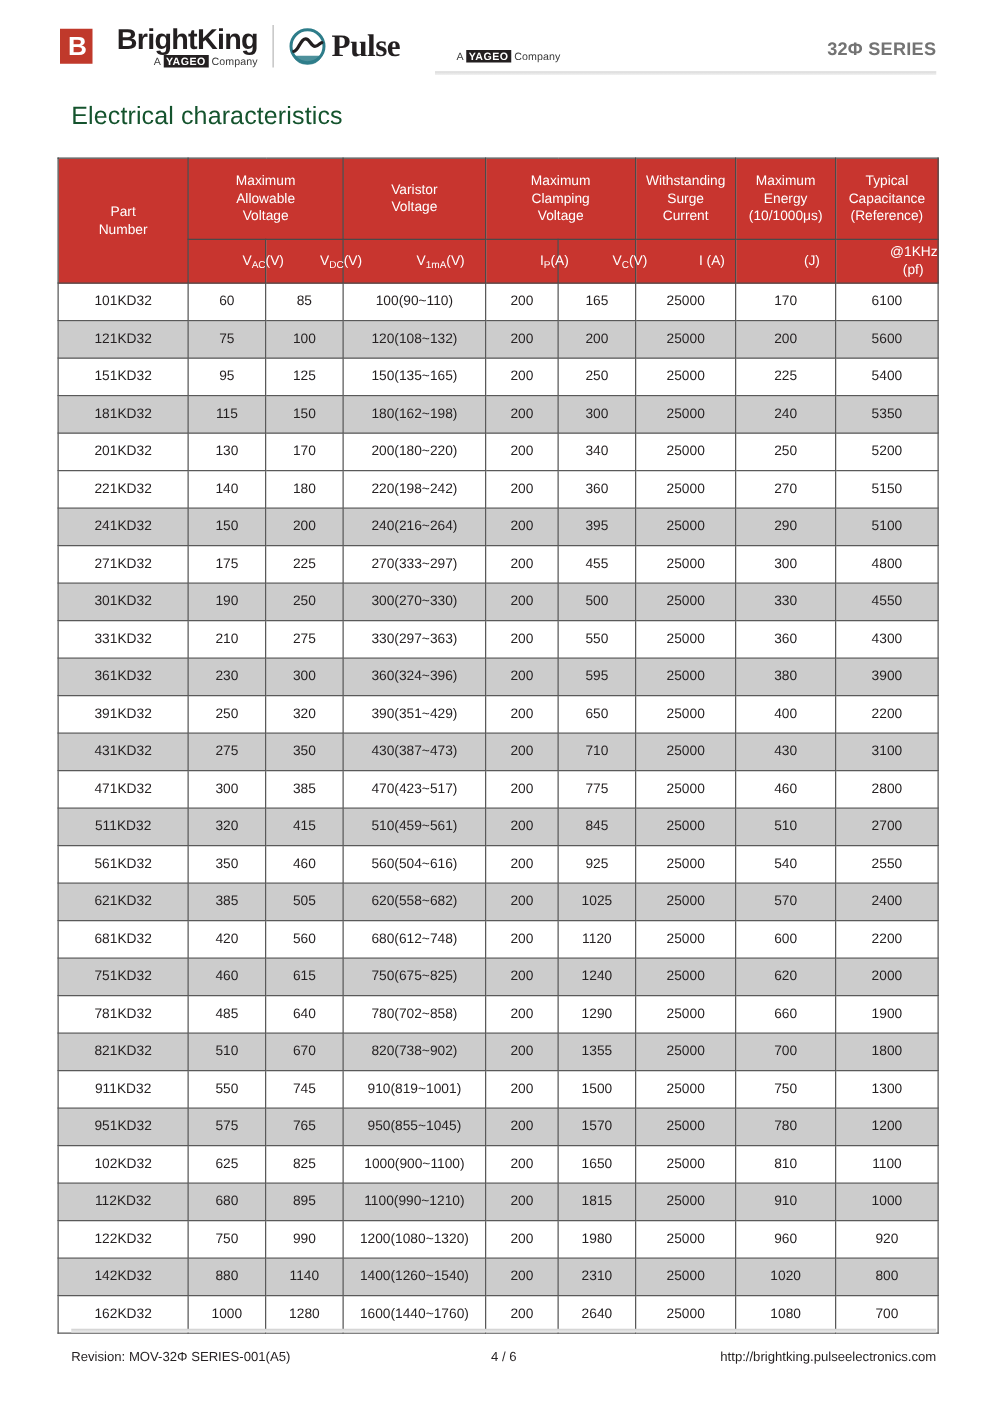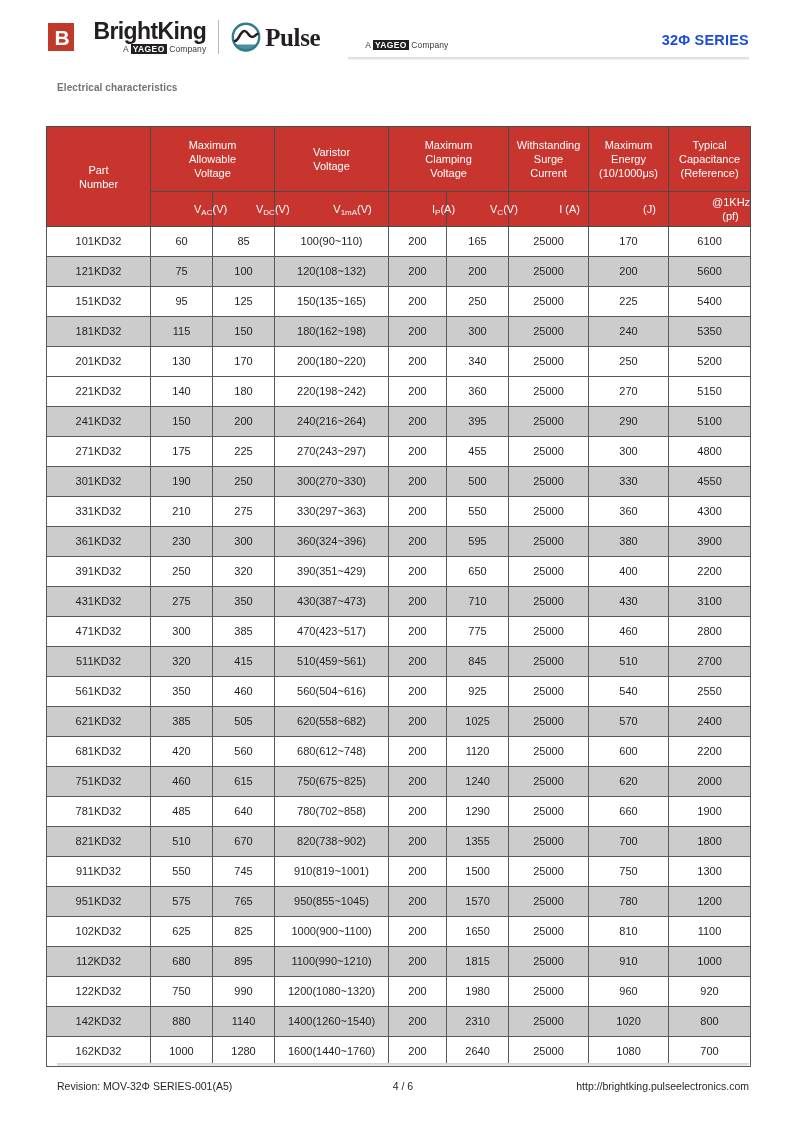--- a/index.html
+++ b/index.html
@@ -123,32 +123,32 @@
     top: 43px;
     height: 3px;
     background: linear-gradient(to bottom, #d8d8d8, #f2f2f2);
   }
   .series-label {
     position: absolute;
     right: 0;
     top: 18px;
     font-size: 14.5px;
     font-weight: bold;
-    color: #1d4ed8;
+    color: #737373;
     letter-spacing: 0.2px;
   }
 
   
   .section-title {
     position: absolute;
     left: 57px;
     top: 82px;
-    font-size: 10px;
-    font-weight: bold;
-    color: #737373;
+    font-size: 20px;
+    font-weight: normal;
+    color: #14532d;
     letter-spacing: 0.1px;
   }
 
   
   .table-wrap {
     position: absolute;
     left: 46px;
     top: 126px;
     width: 704px;
   }
@@ -422,21 +422,21 @@
             <td>200</td>
             <td>395</td>
             <td>25000</td>
             <td>290</td>
             <td>5100</td>
           </tr>
           <tr class="plain">
             <td>271KD32</td>
             <td>175</td>
             <td>225</td>
-            <td>270(243~297)</td>
+            <td>270(333~297)</td>
             <td>200</td>
             <td>455</td>
             <td>25000</td>
             <td>300</td>
             <td>4800</td>
           </tr>
           <tr class="alt">
             <td>301KD32</td>
             <td>190</td>
             <td>250</td>

